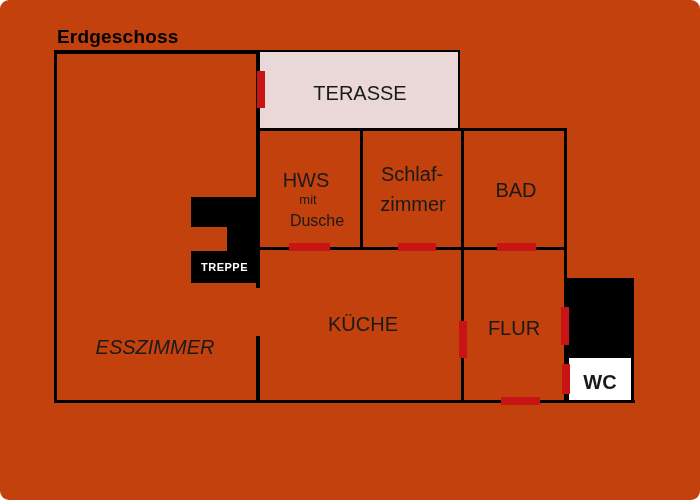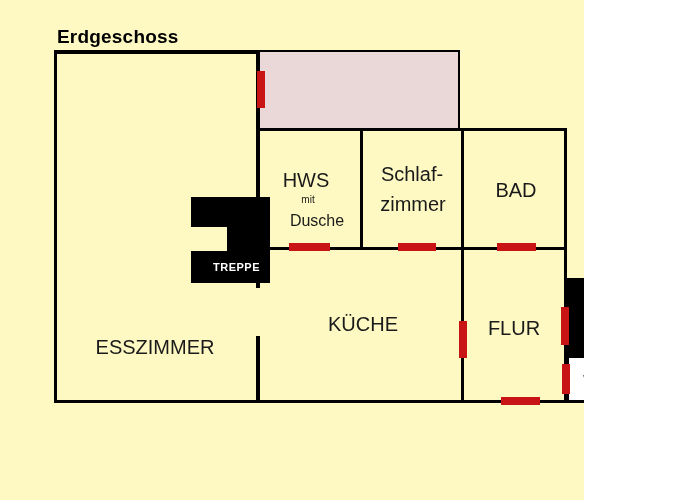--- a/index.html
+++ b/index.html
@@ -1,18 +1,18 @@
 <!DOCTYPE html>
 <html style="--wall: #000000; --door: #c81414; --terrace-fill: #ead8d8; --stairs-fill: #000000;"><head>
 <meta charset="utf-8">
 <style>
   html,body{margin:0;padding:0;background:#fff;}
   .plan{
-    position:relative;width:584px;height:500px;background:#fef9c3;overflow:hidden;
-    font-family:"Liberation Sans",sans-serif;color:#111;
+    position:relative;width:700px;height:500px;background:#c2410c;overflow:hidden;
+    font-family:"Liberation Sans",sans-serif;color:#111;border-radius:9px;
   }
   .title{
     position:absolute;left:57px;top:26px;font-size:19px;font-weight:bold;color:#000;
     letter-spacing:0.2px;
   }
   .wall{position:absolute;background:var(--wall,#000);z-index:2;}
   
   .w-outer-top   {left:54px; top:50px;  width:206px;height:4px;}
   .w-outer-left  {left:54px; top:50px;  width:3px;  height:353px;}
   .w-outer-bottom{left:54px; top:400px; width:581px;height:3px;}
@@ -30,21 +30,21 @@
     background:var(--terrace-fill,#ead8d8);border:2px solid #000;box-sizing:border-box;z-index:1;
   }
   .shaft{
     position:absolute;left:566px;top:278px;width:68px;height:79px;
     background:var(--stairs-fill,#000);z-index:2;
   }
   .wc-box{
     position:absolute;left:566px;top:355px;width:68px;height:48px;
     background:#fff;border:3px solid #000;box-sizing:border-box;z-index:2;
   }
-  .treppe-part{position:absolute;background:var(--stairs-fill,#000);z-index:3;padding-left:12px;}
+  .treppe-part{position:absolute;background:var(--stairs-fill,#000);z-index:3;}
   .treppe-top   {left:191px;top:197px;width:67px;height:30px;}
   .treppe-right {left:227px;top:197px;width:31px;height:86px;}
   .treppe-bottom{left:191px;top:251px;width:67px;height:32px;
     display:flex;align-items:center;justify-content:center;}
   .treppe-label{color:#fff;font-size:11px;font-weight:bold;letter-spacing:0.5px;}
 
   .door{position:absolute;background:var(--door,#c81414);z-index:5;}
   .d-terasse     {left:257px;top:71px; width:8px; height:37px;}
   .d-hws         {left:289px;top:243px;width:41px;height:8px;}
   .d-schlafzimmer{left:398px;top:243px;width:38px;height:8px;}
@@ -54,26 +54,26 @@
   .d-wc          {left:562px;top:364px;width:8px; height:30px;}
   .d-entrance    {left:501px;top:397px;width:39px;height:8px;}
 
   .room-label{
     position:absolute;transform:translate(-50%,-50%);
     font-size:20px;color:#1a1a1a;white-space:nowrap;z-index:6;
   }
   .l-wohnzimmer{left:154px;top:120px;}
   .l-terasse   {left:360px;top:93px;}
   .l-hws       {left:306px;top:167px;margin-top:13px;}
-  .l-hws-mit   {left:308px;top:199px;font-size:10px;}
+  .l-hws-mit   {left:308px;top:199px;font-size:13px;}
   .l-hws-dusche{left:317px;top:221px;font-size:16px;}
   .l-schlaf1   {left:412px;top:174px;}
   .l-schlaf2   {left:413px;top:204px;}
   .l-bad       {left:516px;top:190px;}
-  .l-esszimmer {left:155px;top:347px;}
+  .l-esszimmer {left:155px;top:347px;font-style:italic;}
   .l-kueche    {left:363px;top:324px;}
   .l-flur      {left:514px;top:328px;}
   .l-wc        {left:600px;top:382px;font-weight:bold;}
 </style>
 </head>
 <body>
 
 <div class="plan">
 
   <div class="title">Erdgeschoss</div>
@@ -102,20 +102,21 @@
 
   <div class="door d-terasse"></div>
   <div class="door d-hws"></div>
   <div class="door d-schlafzimmer"></div>
   <div class="door d-bad"></div>
   <div class="door d-kueche"></div>
   <div class="door d-shaft"></div>
   <div class="door d-wc"></div>
   <div class="door d-entrance"></div>
 
+  <div class="room-label l-terasse">TERASSE</div>
   <div class="room-label l-hws">HWS</div>
   <div class="room-label l-hws-mit">mit</div>
   <div class="room-label l-hws-dusche">Dusche</div>
   <div class="room-label l-schlaf1">Schlaf-</div>
   <div class="room-label l-schlaf2">zimmer</div>
   <div class="room-label l-bad">BAD</div>
   <div class="room-label l-esszimmer">ESSZIMMER</div>
   <div class="room-label l-kueche">KÜCHE</div>
   <div class="room-label l-flur">FLUR</div>
   <div class="room-label l-wc">WC</div>

